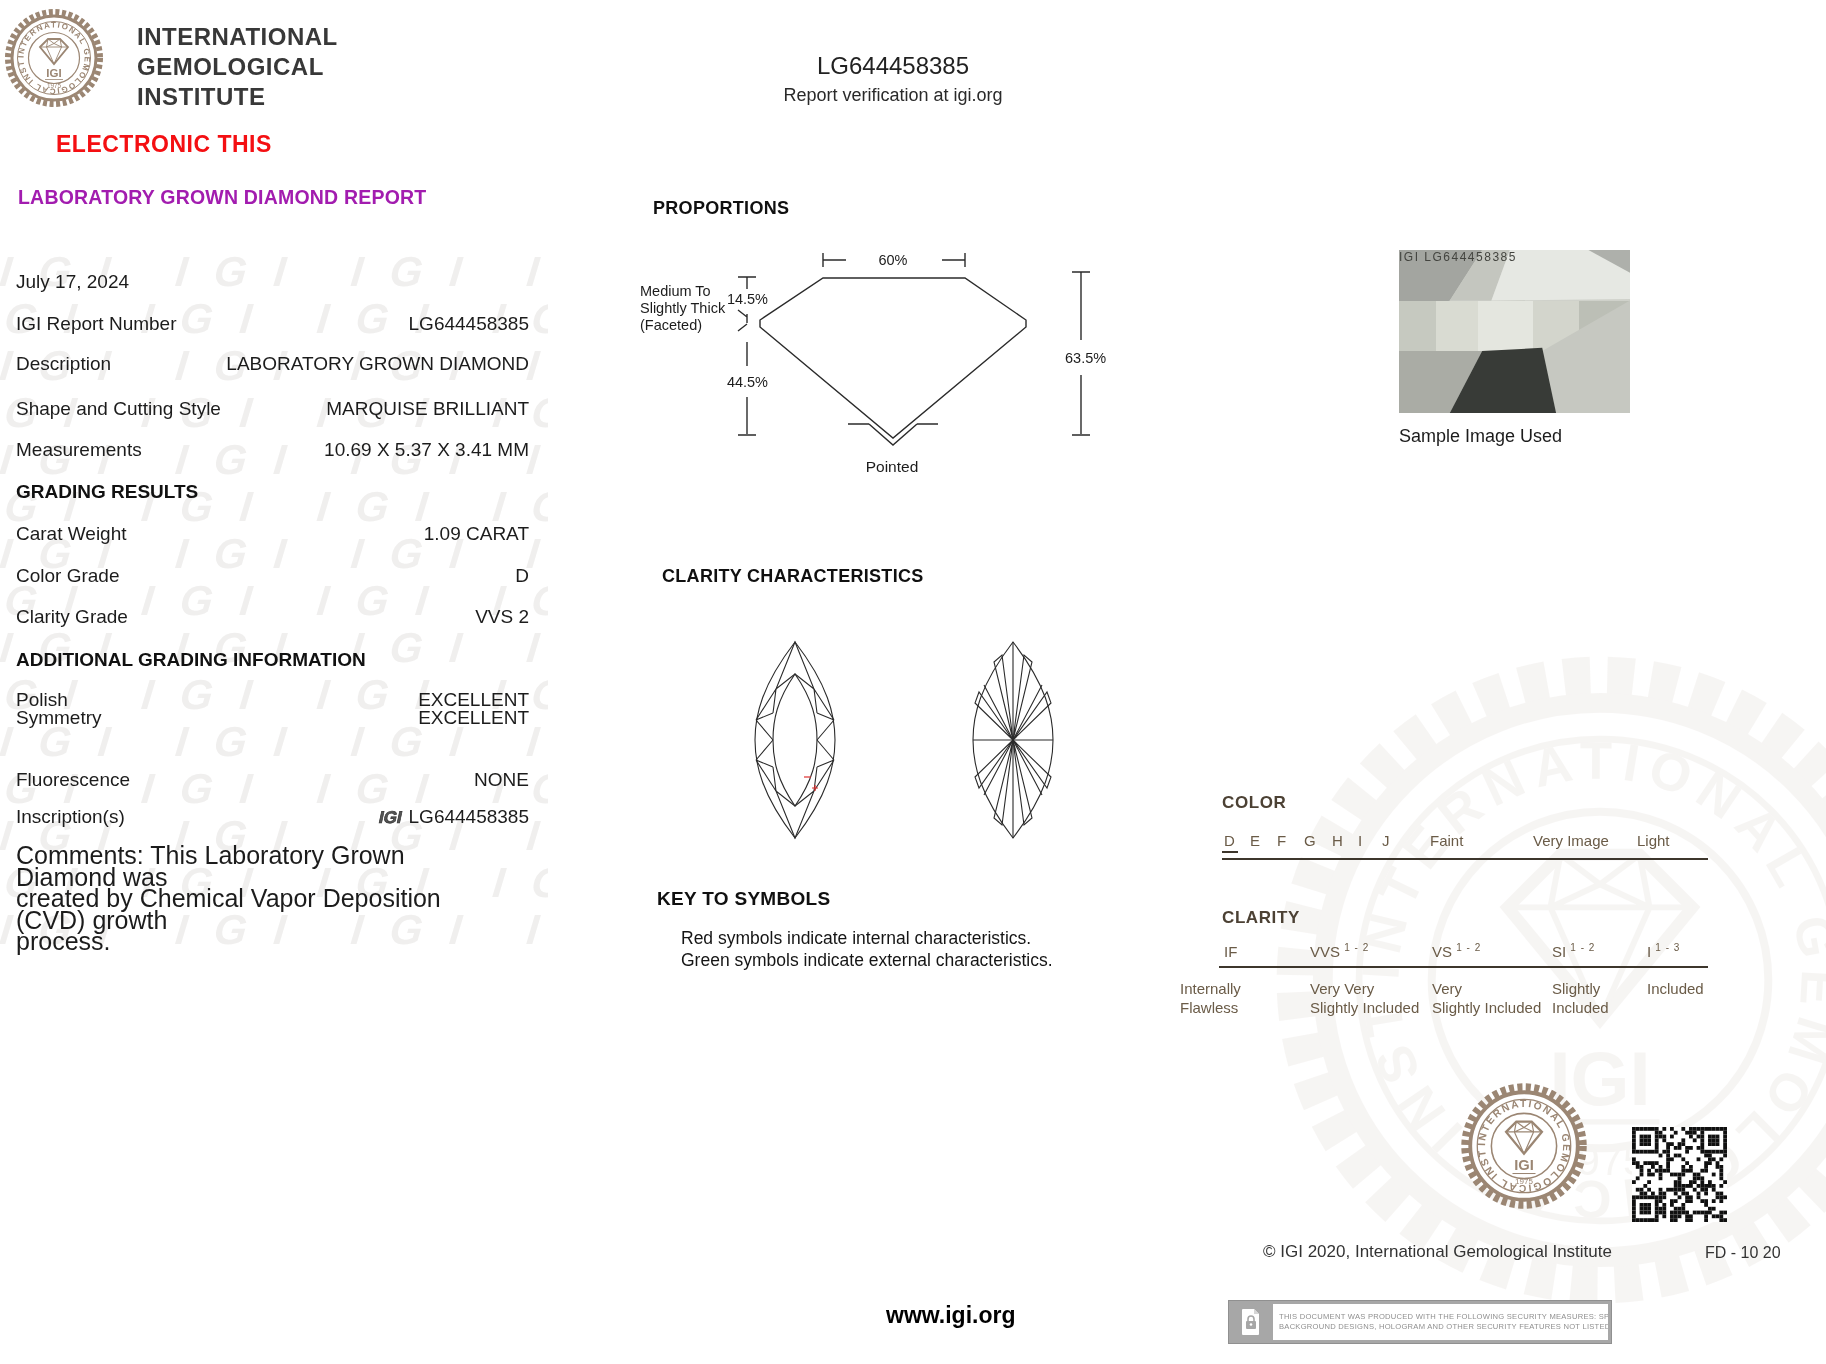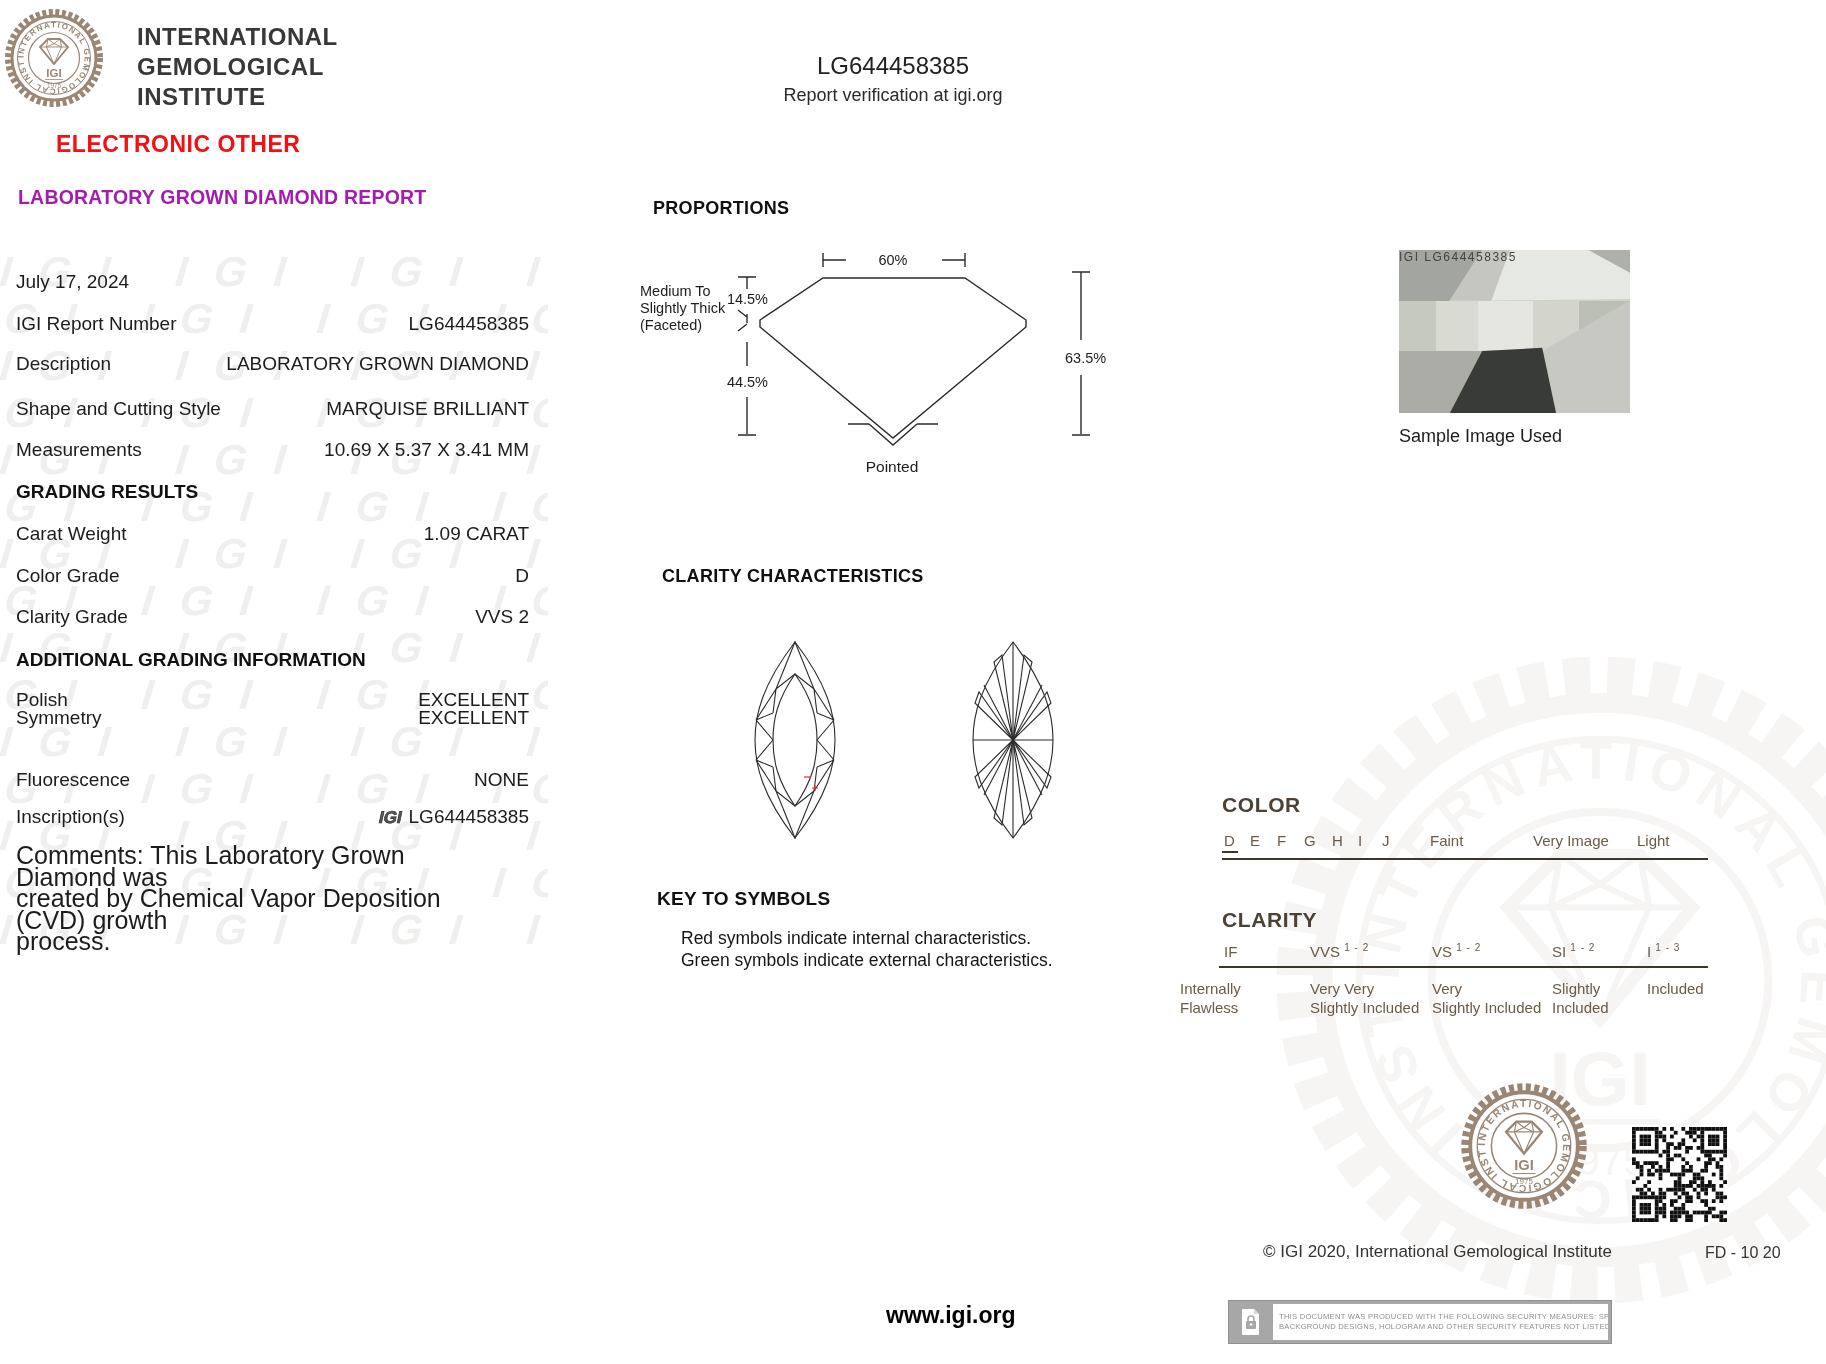--- a/index.html
+++ b/index.html
@@ -36,21 +36,21 @@
   .mid-h{position:absolute;font-weight:bold;font-size:18px;color:#101010;letter-spacing:.3px;}
   .key-line{position:absolute;left:681px;font-size:17.5px;color:#151515;}
 
   
   .photo{position:absolute;left:1399px;top:250px;width:231px;height:163px;background:#cfd1ca;overflow:hidden;}
   .photo>div{position:absolute;inset:0;}
   .photo-caption{position:absolute;left:1399px;top:426px;width:231px;text-align:left;font-size:18px;color:#1c1c1c;}
   .girdle-text{position:absolute;left:21%;top:41%;font-size:12px;letter-spacing:1.5px;color:#43443f;z-index:3;}
 
   
-  .scale-h{position:absolute;font-size:21px;font-weight:bold;color:#4c4134;letter-spacing:.6px;}
+  .scale-h{position:absolute;font-size:17px;font-weight:bold;color:#4c4134;letter-spacing:.6px;}
   .c-item{position:absolute;top:832px;font-size:15px;color:#6a5b47;}
   .cl-grade{position:absolute;top:942px;font-size:15px;color:#6a5b47;}
   .cl-grade sup{font-size:10px;letter-spacing:1px;}
   .cl-desc{position:absolute;top:980px;width:130px;font-size:15px;line-height:18.5px;color:#6a5b47;white-space:pre-line;}
   .rule{position:absolute;height:2px;background:#3d362c;}
 
   
   .copyright{position:absolute;left:1263px;top:1242px;font-size:17px;color:#333;}
   .formcode{position:absolute;left:1705px;top:1244px;font-size:16px;color:#333;}
   .website{position:absolute;left:886px;top:1302px;font-size:23px;font-weight:bold;color:#000;}
@@ -114,21 +114,21 @@
   <svg class="abs" style="left:4px;top:8px" width="100" height="100">
     <use href="#igi-seal"></use>
   </svg>
 
   <div class="org-name">
     <div>INTERNATIONAL</div>
     <div>GEMOLOGICAL</div>
     <div>INSTITUTE</div>
   </div>
 
-  <div class="ecopy">ELECTRONIC OTHER</div>
+  <div class="ecopy">ELECTRONIC THIS</div>
 
   <div class="hdr-center">LG644458385</div>
   <div class="hdr-verif">Report verification at igi.org</div>
 
   <div class="doc-title z1">LABORATORY GROWN DIAMOND REPORT</div>
 
   <div class="lbl-row z1" style="top:271px">
     <span class="lab">July 17, 2024</span>
   </div>
 

